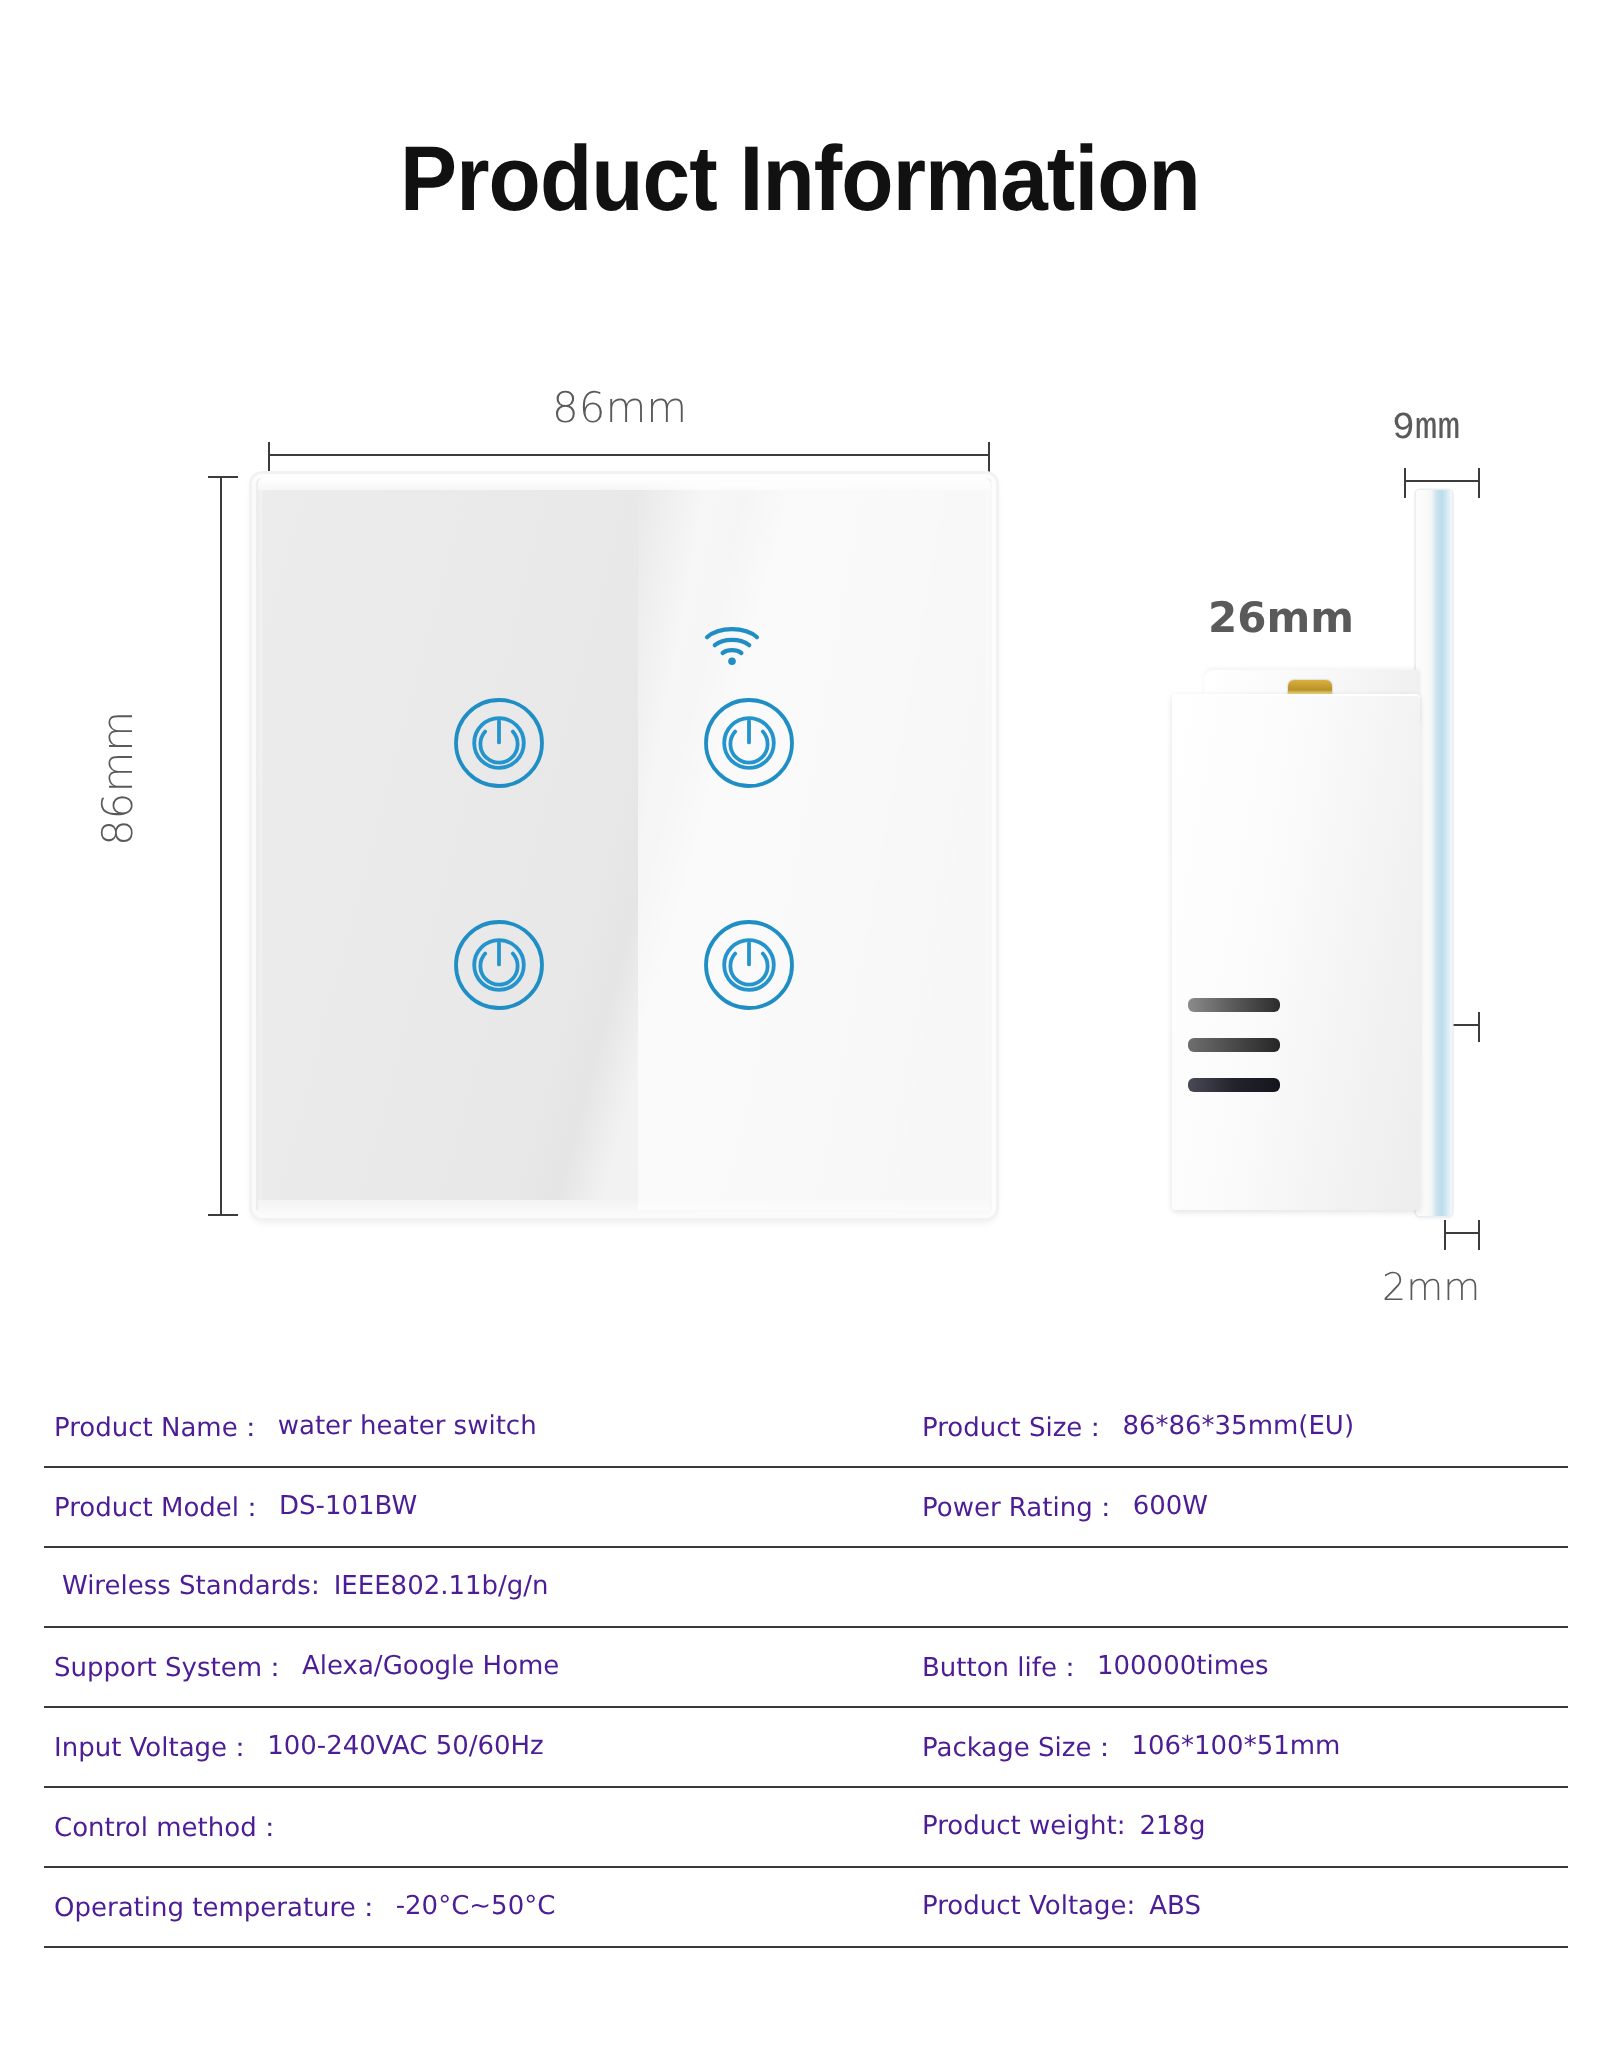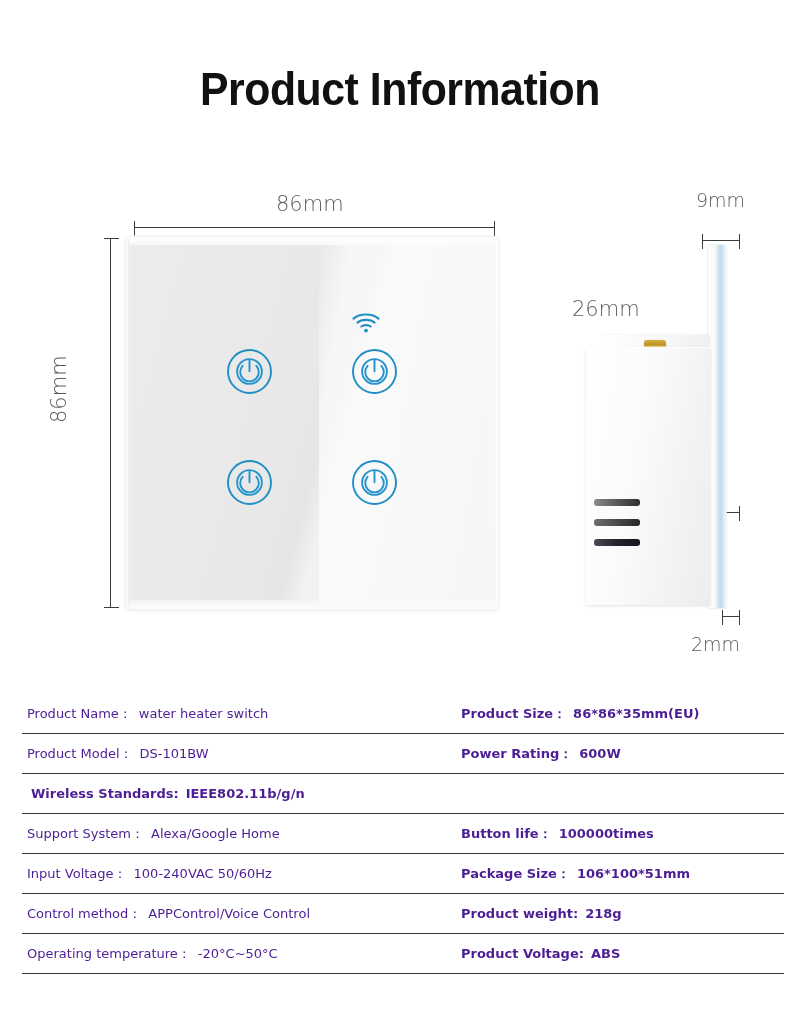--- a/index.html
+++ b/index.html
@@ -190,21 +190,21 @@
     display: flex;
     align-items: center;
     font-size: 13px;
     color: #4c1d95;
     font-family: "DejaVu Sans", "Liberation Sans", sans-serif;
     font-weight: 400;
     white-space: nowrap;
     overflow: hidden;
   }
   .spec-cell.left  { width: 430px; padding-left: 5px; }
-  .spec-cell.right { width: 332px; padding-left: 9px; font-weight: bold; }
+  .spec-cell.right { width: 332px; padding-left: 9px; }
   .spec-key { }
   .spec-val { margin-left: 7px; }
 </style>
 </head>
 <body>
 
 <div class="page">
 
   <div class="title">Product Information</div>
 
@@ -258,24 +258,24 @@
   </div>
   <div class="btn-power btn-br">
     <svg viewBox="0 0 47 47" width="47" height="47">
       <circle cx="23.5" cy="23.5" r="21.5" fill="none" stroke="#1f8ec4" stroke-width="1.9"></circle>
       <circle cx="23.5" cy="23.5" r="12.4" fill="none" stroke="#2594cc" stroke-width="1.9"></circle>
       <path d="M16.6 17.8 A9.3 9.3 0 1 0 30.4 17.8" fill="none" stroke="#2594cc" stroke-width="1.9" stroke-linecap="round"></path>
       <line x1="23.5" y1="12.6" x2="23.5" y2="23.2" stroke="#2594cc" stroke-width="1.9" stroke-linecap="round"></line>
     </svg>
   </div>
 
-  <div class="dim dim-sm" style="left:696px; top:189px;">9mm</div>
+  <div class="dim dim-sm" style="left:696px; top:203px;font-family:Liberation Mono, monospace;">9mm</div>
   <div class="rule-h" style="left:702px; top:240px; width:38px;"></div>
 
-  <div class="dim" style="left:572px; top:297px;">26mm</div>
+  <div class="dim" style="left:604px; top:297px;font-weight:bold;">26mm</div>
   <div class="rule-h" style="left:594px; top:356px; width:114px;"></div>
 
   <div class="dim" style="left:608px; top:523px;">35mm</div>
   <div class="rule-h" style="left:596px; top:512px; width:144px;"></div>
 
   <div class="dim dim-sm" style="left:691px; top:633px;">2mm</div>
   <div class="rule-h" style="left:722px; top:616px; width:18px;"></div>
 
   <div class="side-view">
     <div class="glass-edge"></div>
@@ -337,21 +337,20 @@
       </div>
       <div class="spec-cell right">
         <span class="spec-key">Package Size：</span>
         <span class="spec-val">106*100*51mm</span>
       </div>
     </div>
 
     <div class="spec-row">
       <div class="spec-cell left">
         <span class="spec-key">Control method：</span>
-        <span class="spec-val">APPControl/Voice Control</span>
       </div>
       <div class="spec-cell right">
         <span class="spec-key">Product weight:</span>
         <span class="spec-val">218g</span>
       </div>
     </div>
 
     <div class="spec-row">
       <div class="spec-cell left">
         <span class="spec-key">Operating temperature：</span>

